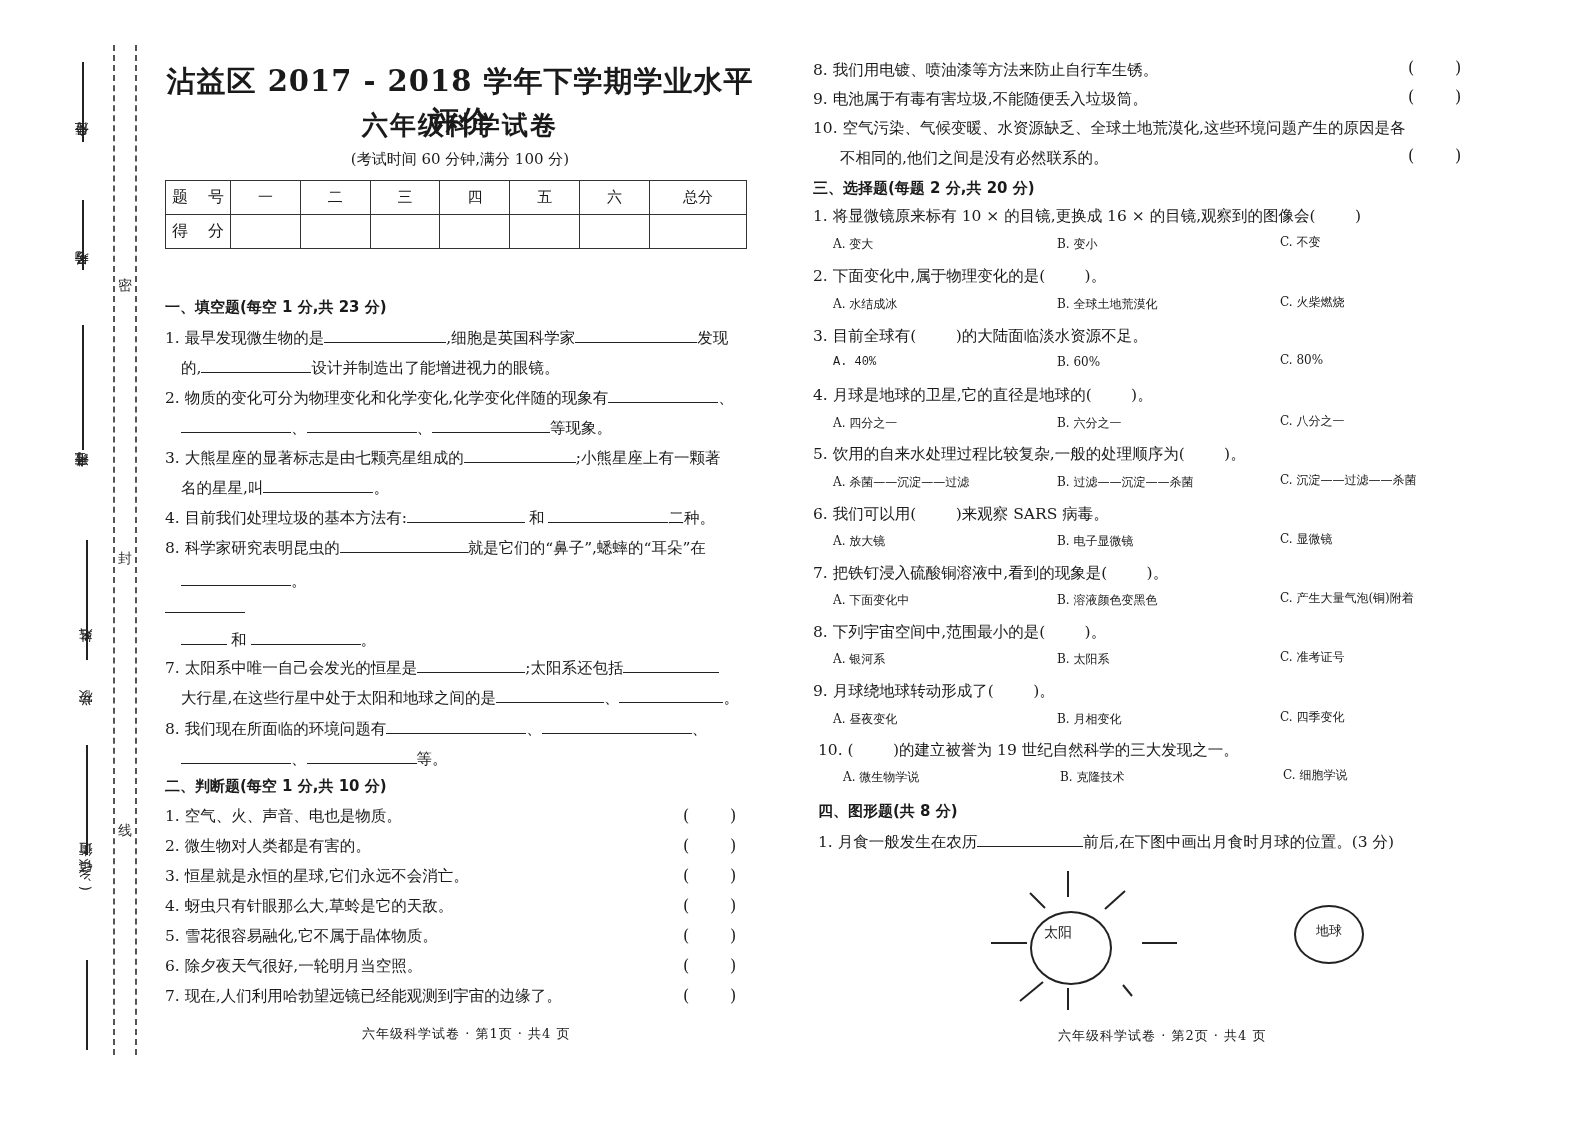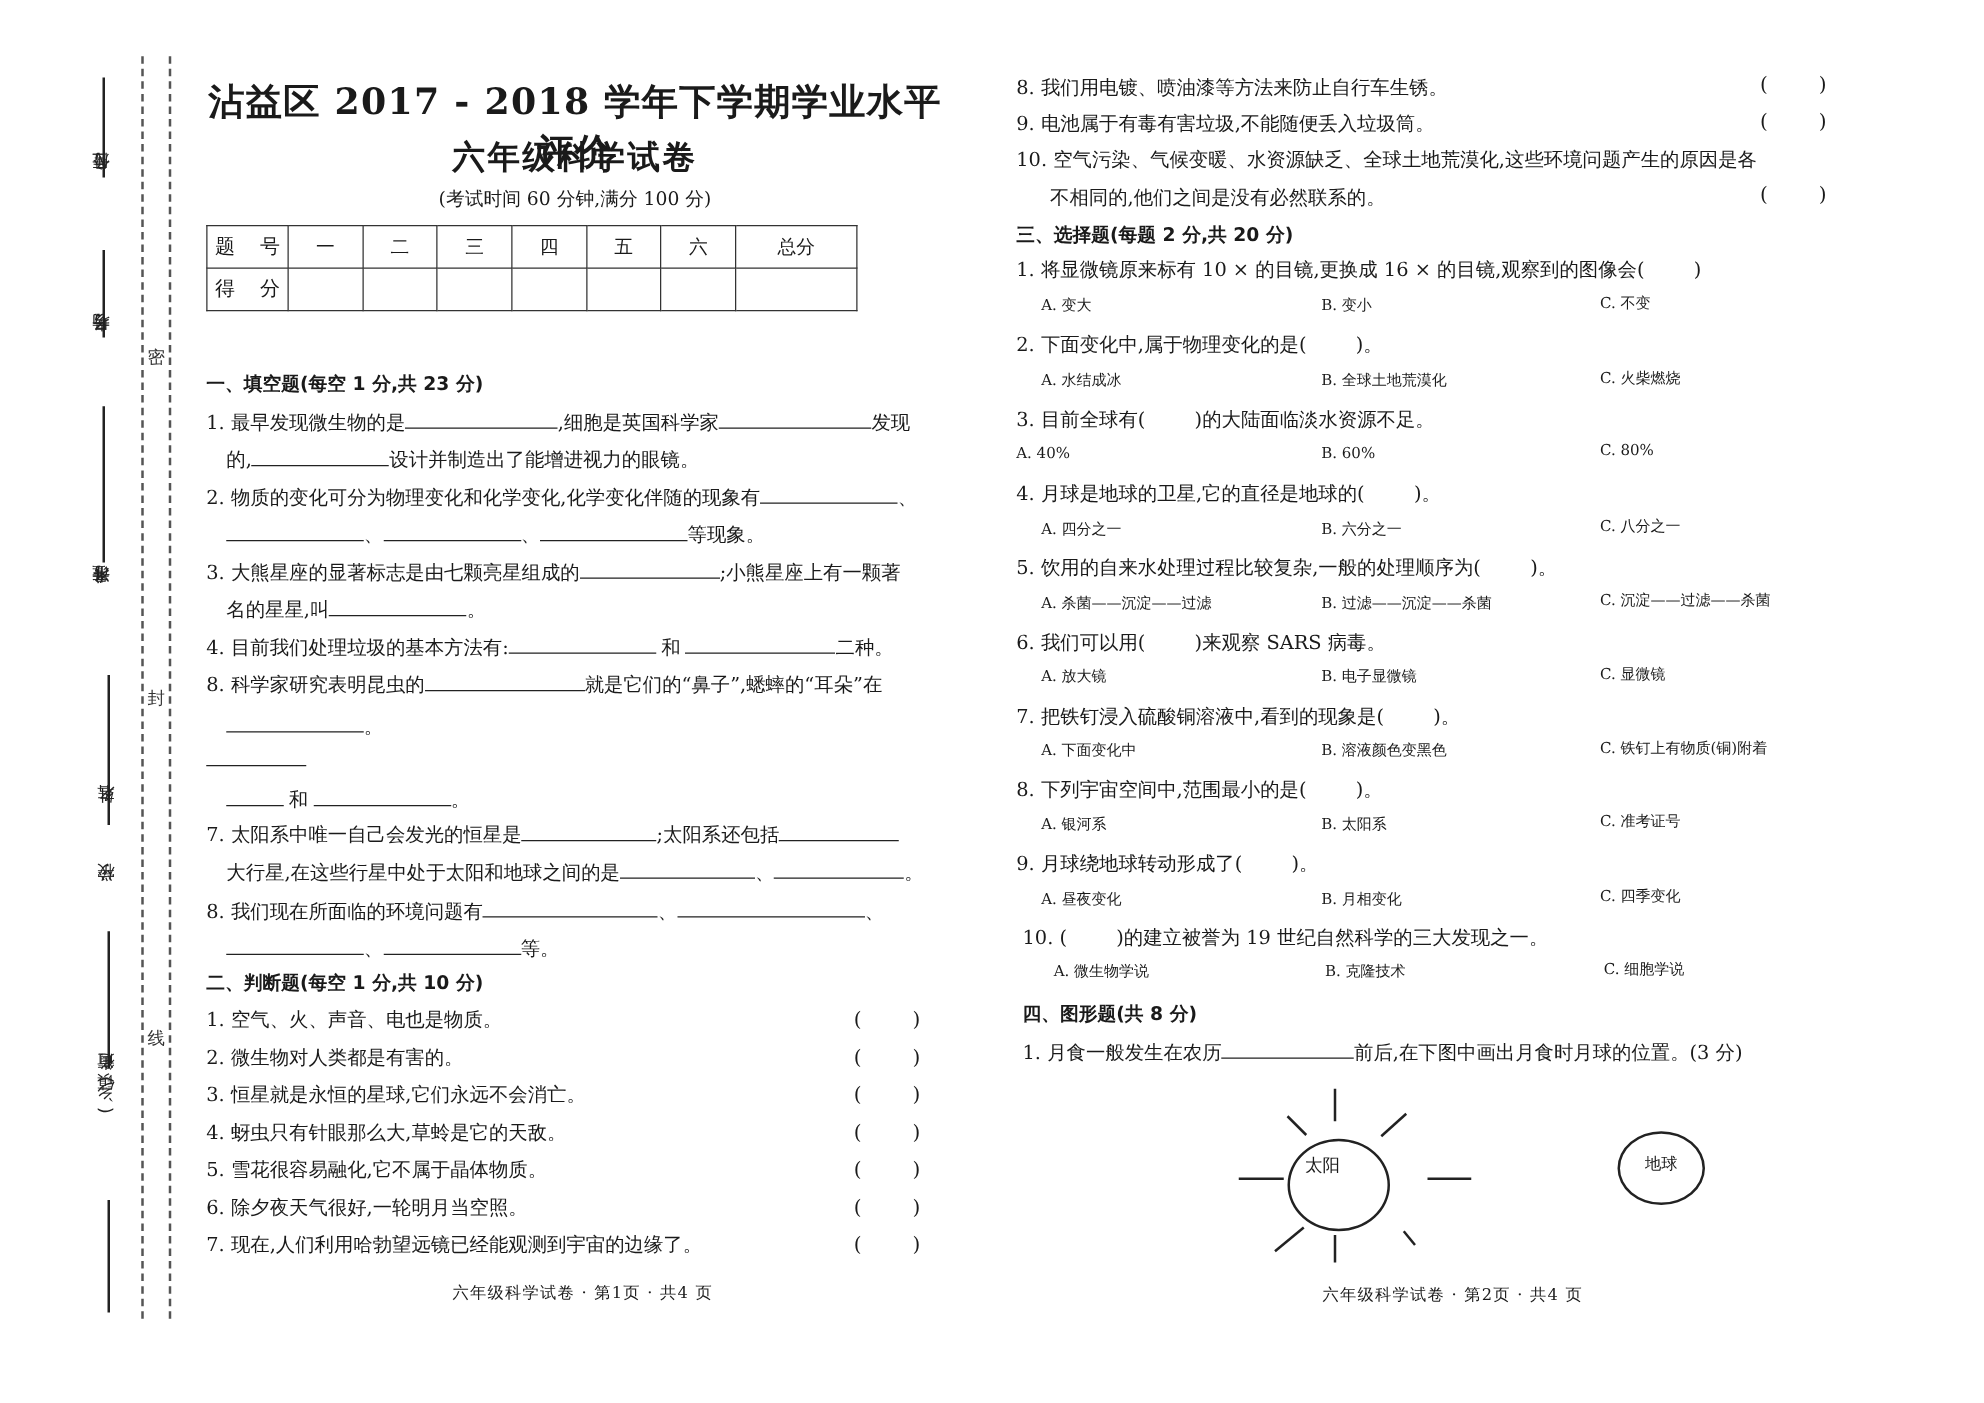--- a/index.html
+++ b/index.html
@@ -17,21 +17,21 @@
   .vline { position: absolute; width: 2px; background: #222; }
   .dash { position: absolute; width: 0; border-left: 2px dashed #555; }
   .sealchar {
     position: absolute; font-size: 14px; color: #333; background: #fff; padding: 2px 0;
     font-family: "DejaVu Sans", "Liberation Sans", sans-serif;
   }
   
   .title1 { position: absolute; left: 160px; top: 62px; width: 600px; text-align: center; font-size: 29px; font-weight: bold; letter-spacing: 1px; }
   .title2 { position: absolute; left: 160px; top: 108px; width: 600px; text-align: center; font-size: 26px; font-weight: bold; letter-spacing: 2px; }
   .subtitle { position: absolute; left: 160px; top: 150px; width: 600px; text-align: center; font-size: 15px; }
-  table.score { position: absolute; left: 165px; top: 180px; width: 521px; border-collapse: collapse; font-size: 15px; }
+  table.score { position: absolute; left: 165px; top: 180px; width: 582px; border-collapse: collapse; font-size: 15px; }
   table.score td { border: 1.5px solid #333; height: 33px; text-align: center; padding: 0; }
   table.score td.hdr { width: 52px; text-align: justify; text-align-last: justify; padding: 0 6px; font-size: 16px; }
   .line { position: absolute; font-size: 15.5px; white-space: nowrap; line-height: 20px; }
   .sec { font-weight: bold; font-family: "DejaVu Sans", "Liberation Sans", sans-serif; font-size: 15px; }
   .blank { display: inline-block; border-bottom: 1.2px solid #222; height: 16px; vertical-align: baseline; }
   .paren { position: absolute; font-size: 16px; }
   .footer { position: absolute; font-size: 13px; letter-spacing: 1px; }
   .opt { position: absolute; font-size: 12px; white-space: nowrap; }
   
   .sun { position: absolute; left: 1030px; top: 911px; width: 78px; height: 70px; border: 2px solid #222; border-radius: 50%; }
@@ -181,21 +181,21 @@
   <div class="opt" style="left:833px; top:236px;">A. 变大</div>
   <div class="opt" style="left:1057px; top:236px;">B. 变小</div>
   <div class="opt" style="left:1280px; top:234px;">C. 不变</div>
 
   <div class="line" style="left:813px; top:266px; white-space:pre;">2. 下面变化中,属于物理变化的是(        )。</div>
   <div class="opt" style="left:833px; top:296px;">A. 水结成冰</div>
   <div class="opt" style="left:1057px; top:296px;">B. 全球土地荒漠化</div>
   <div class="opt" style="left:1280px; top:294px;">C. 火柴燃烧</div>
 
   <div class="line" style="left:813px; top:326px; white-space:pre;">3. 目前全球有(        )的大陆面临淡水资源不足。</div>
-  <div class="opt" style="left:813px; top:355px;">A. 40%</div>
+  <div class="opt" style="left:833px; top:355px;font-family:Liberation Mono, monospace;">A. 40%</div>
   <div class="opt" style="left:1057px; top:355px;">B. 60%</div>
   <div class="opt" style="left:1280px; top:353px;">C. 80%</div>
 
   <div class="line" style="left:813px; top:385px; white-space:pre;">4. 月球是地球的卫星,它的直径是地球的(        )。</div>
   <div class="opt" style="left:833px; top:415px;">A. 四分之一</div>
   <div class="opt" style="left:1057px; top:415px;">B. 六分之一</div>
   <div class="opt" style="left:1280px; top:413px;">C. 八分之一</div>
 
   <div class="line" style="left:813px; top:444px; white-space:pre;">5. 饮用的自来水处理过程比较复杂,一般的处理顺序为(        )。</div>
   <div class="opt" style="left:833px; top:474px;">A. 杀菌——沉淀——过滤</div>
@@ -203,21 +203,21 @@
   <div class="opt" style="left:1280px; top:472px;">C. 沉淀——过滤——杀菌</div>
 
   <div class="line" style="left:813px; top:504px; white-space:pre;">6. 我们可以用(        )来观察 SARS 病毒。</div>
   <div class="opt" style="left:833px; top:533px;">A. 放大镜</div>
   <div class="opt" style="left:1057px; top:533px;">B. 电子显微镜</div>
   <div class="opt" style="left:1280px; top:531px;">C. 显微镜</div>
 
   <div class="line" style="left:813px; top:563px; white-space:pre;">7. 把铁钉浸入硫酸铜溶液中,看到的现象是(        )。</div>
   <div class="opt" style="left:833px; top:592px;">A. 下面变化中</div>
   <div class="opt" style="left:1057px; top:592px;">B. 溶液颜色变黑色</div>
-  <div class="opt" style="left:1280px; top:590px;">C. 铁钉上有物质(铜)附着</div>
+  <div class="opt" style="left:1280px; top:590px;">C. 产生大量气泡(铜)附着</div>
 
   <div class="line" style="left:813px; top:622px; white-space:pre;">8. 下列宇宙空间中,范围最小的是(        )。</div>
   <div class="opt" style="left:833px; top:651px;">A. 银河系</div>
   <div class="opt" style="left:1057px; top:651px;">B. 太阳系</div>
   <div class="opt" style="left:1280px; top:649px;">C. 准考证号</div>
 
   <div class="line" style="left:813px; top:681px; white-space:pre;">9. 月球绕地球转动形成了(        )。</div>
   <div class="opt" style="left:833px; top:711px;">A. 昼夜变化</div>
   <div class="opt" style="left:1057px; top:711px;">B. 月相变化</div>
   <div class="opt" style="left:1280px; top:709px;">C. 四季变化</div>

